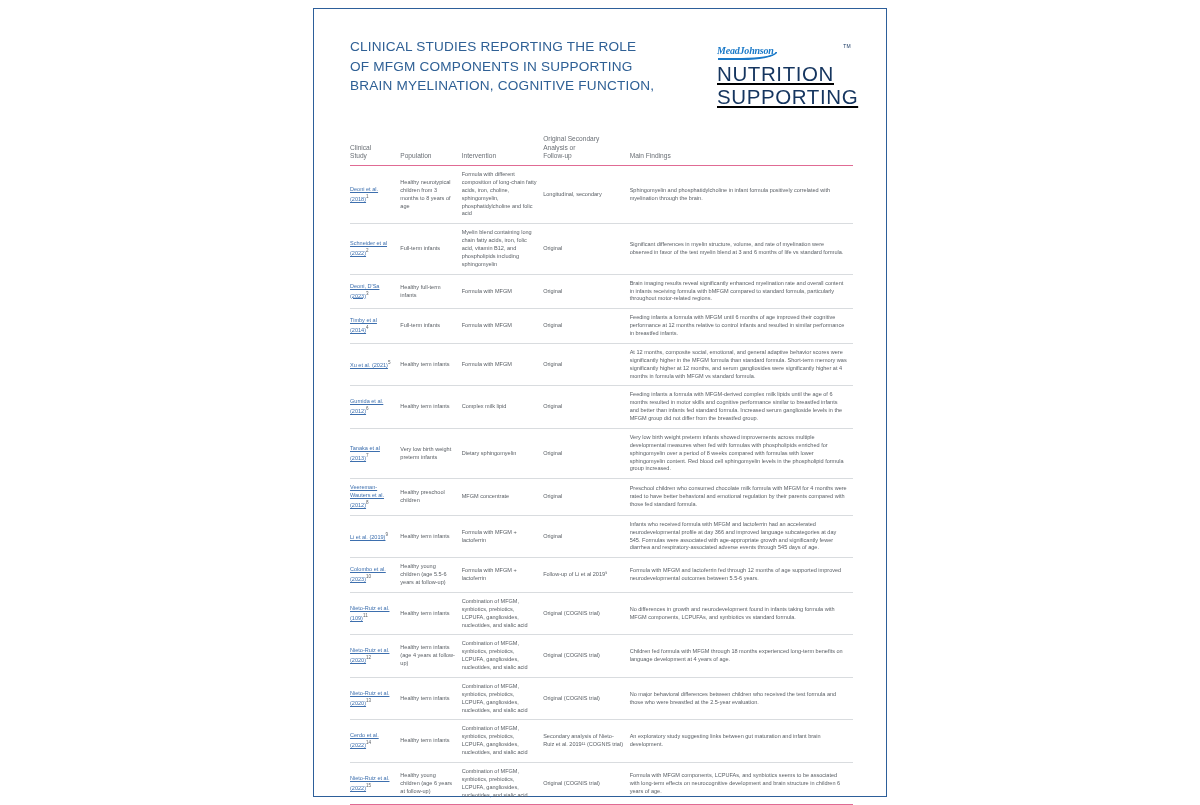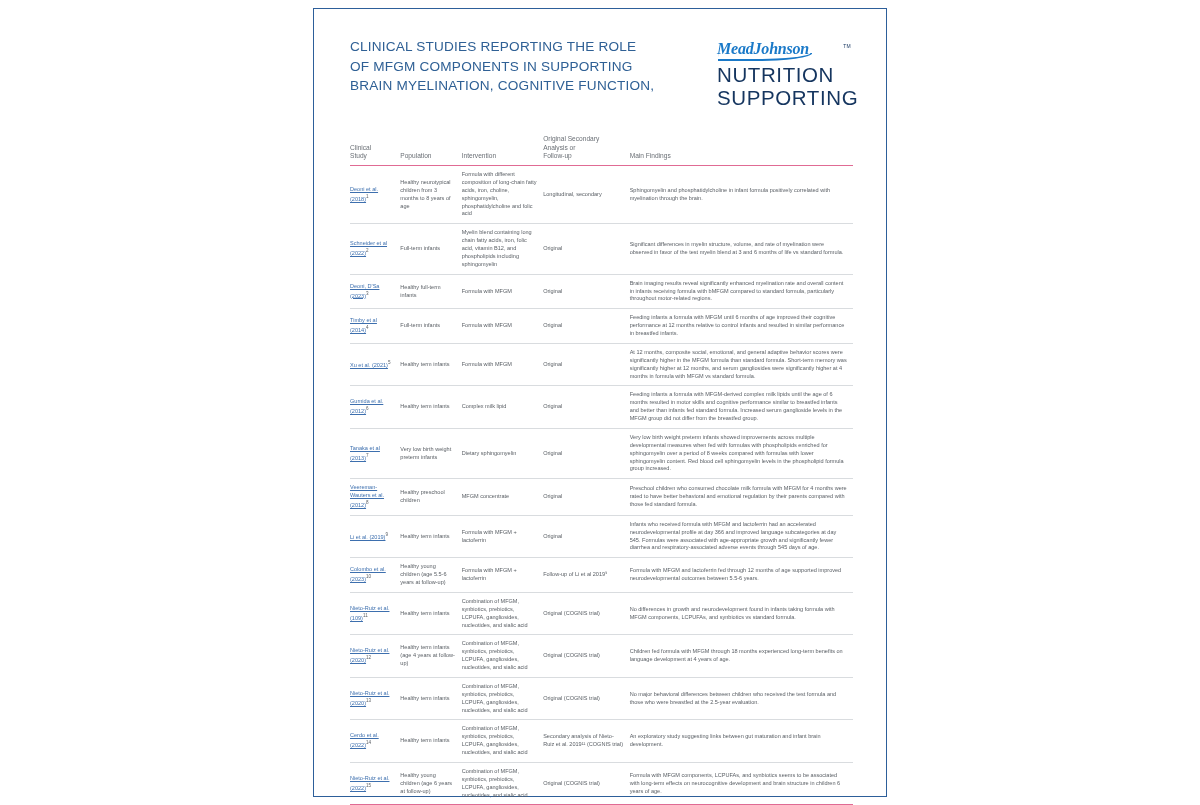--- a/index.html
+++ b/index.html
@@ -50,21 +50,21 @@
     padding-top: 3px;
     text-align: left;
   }
   .logo-mead {
     position: relative;
     display: inline-block;
     color: #1a79c8;
     font-family: "Liberation Serif", serif;
     font-style: italic;
     font-weight: bold;
-    font-size: 16px;
+    font-size: 10px;
     letter-spacing: -0.2px;
     line-height: 1;
     padding-bottom: 3px;
   }
   .logo-mead::after {
     content: "";
     position: absolute;
     left: 1px; right: -3px; bottom: -1px;
     height: 6px;
     border-bottom: 2.2px solid #1a79c8;
@@ -79,21 +79,21 @@
     font-size: 5px;
     letter-spacing: 0.3px;
   }
   .logo-nutrition, .logo-institute {
     color: #15355f;
     font-size: 20.5px;
     letter-spacing: 0.6px;
     line-height: 1.12;
     font-weight: 400;
   }
-  .logo-block { margin-top: 4px; }
+  .logo-block { margin-top: 4px; text-decoration: underline; }
 
   
   table.studies {
     width: 100%;
     border-collapse: collapse;
     table-layout: fixed;
     margin-top: 12px;
   }
   table.studies thead th {
     color: #6a6f75;

